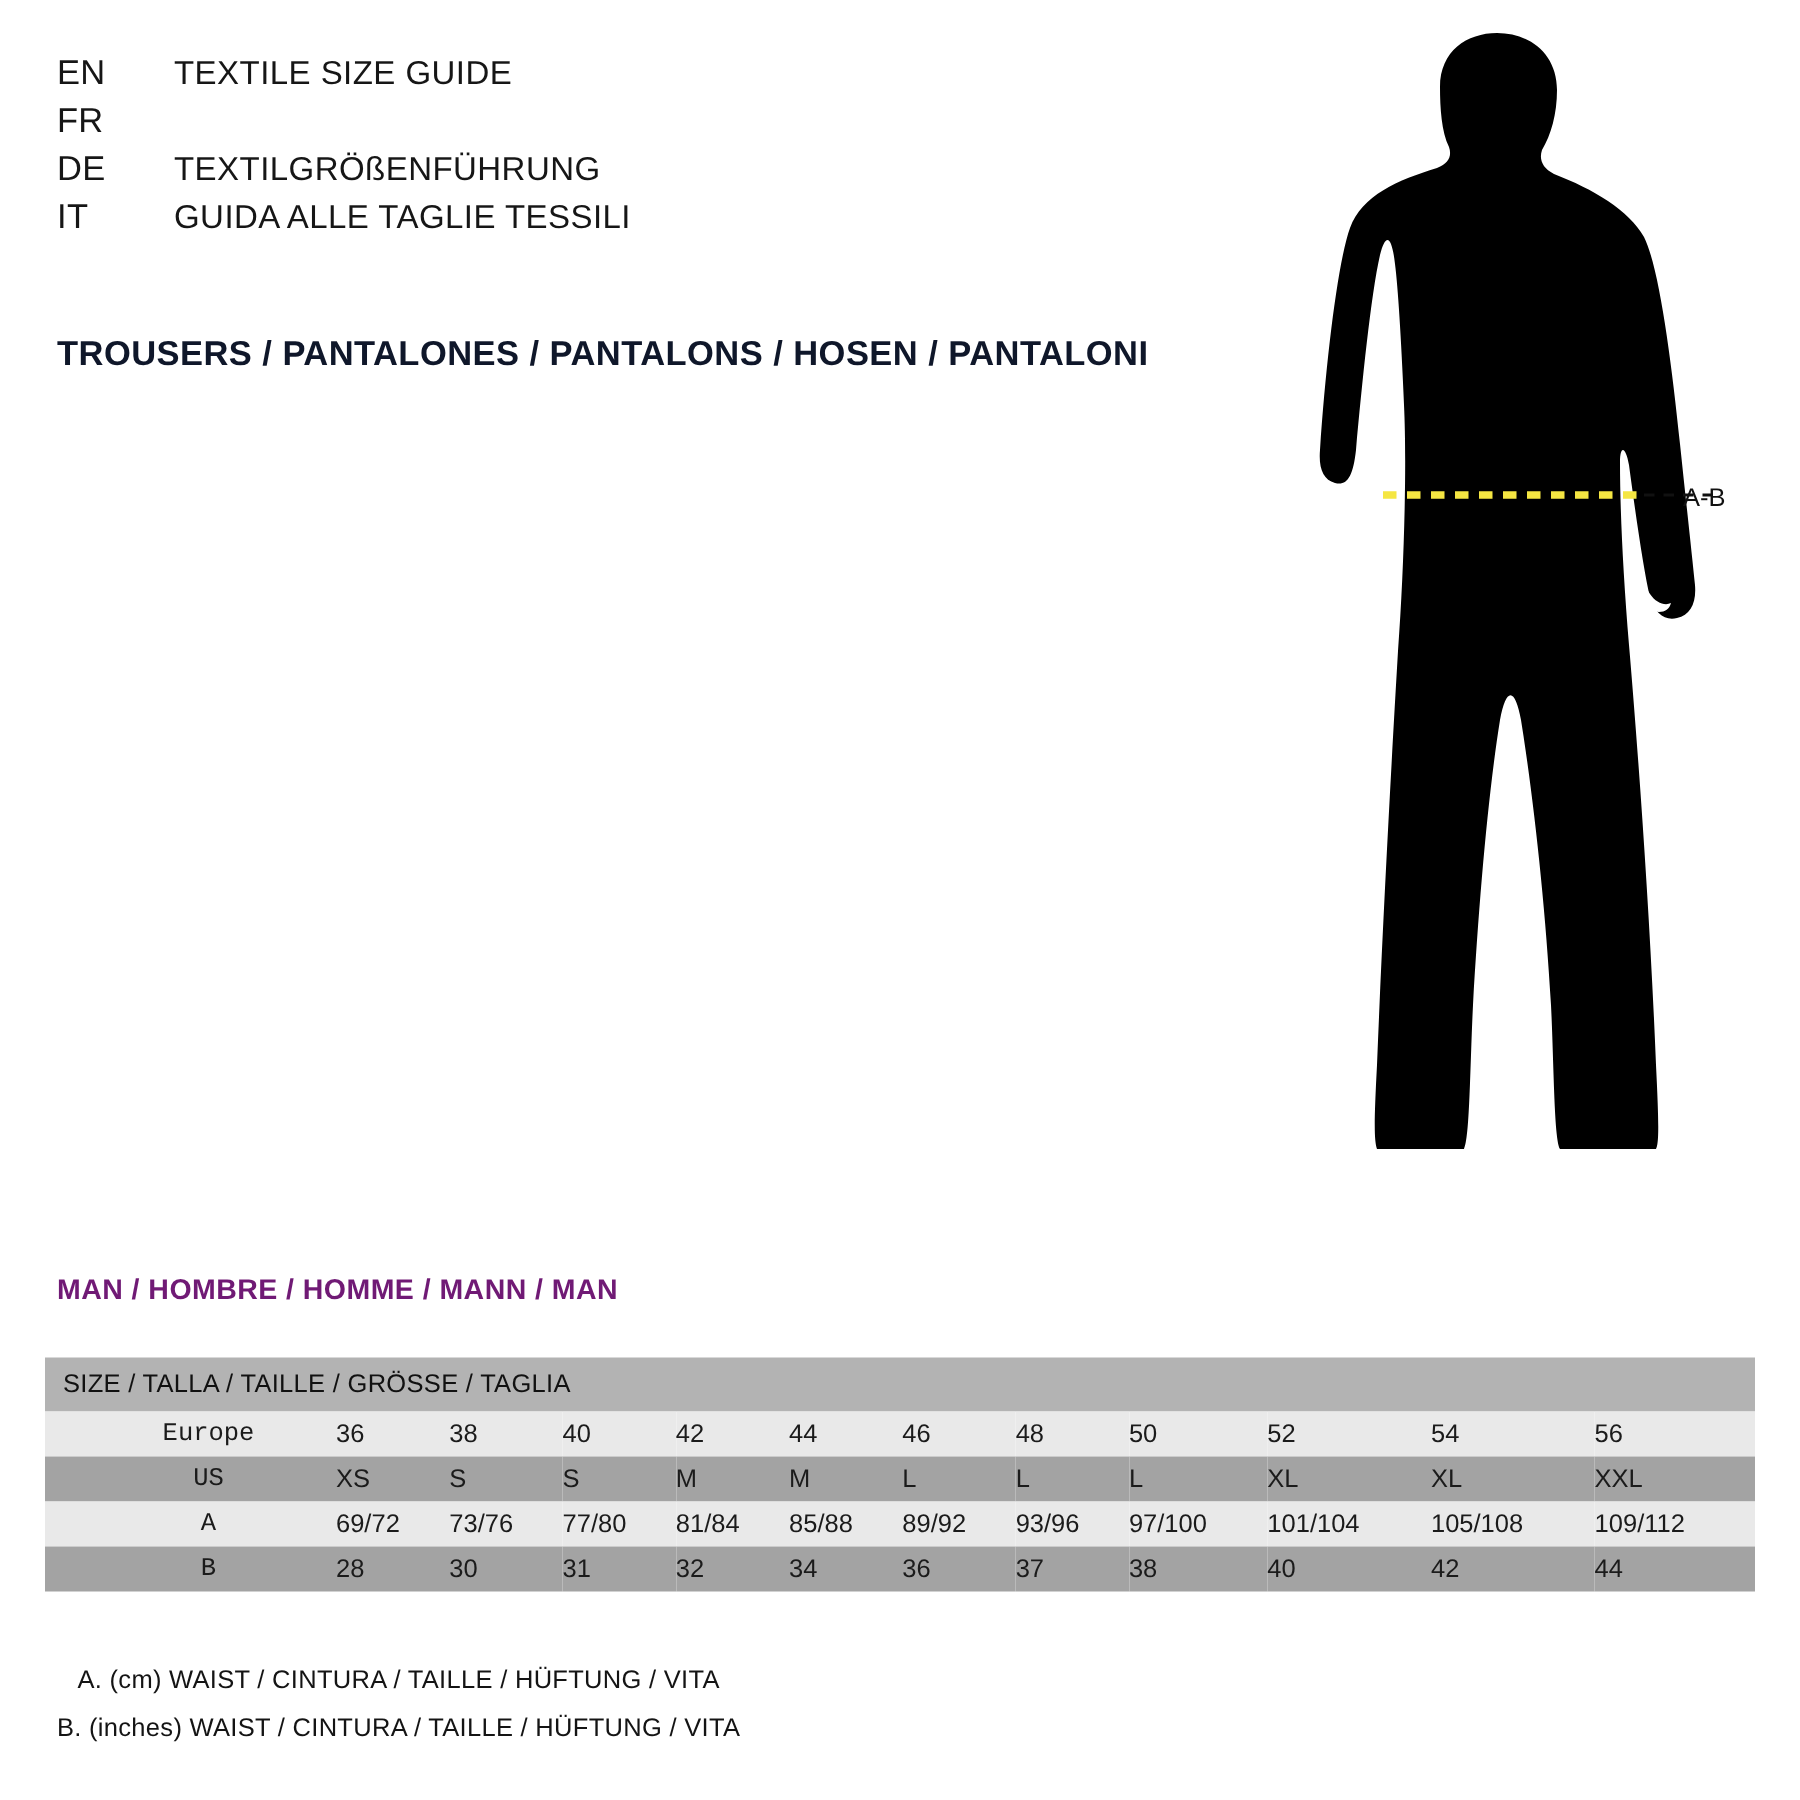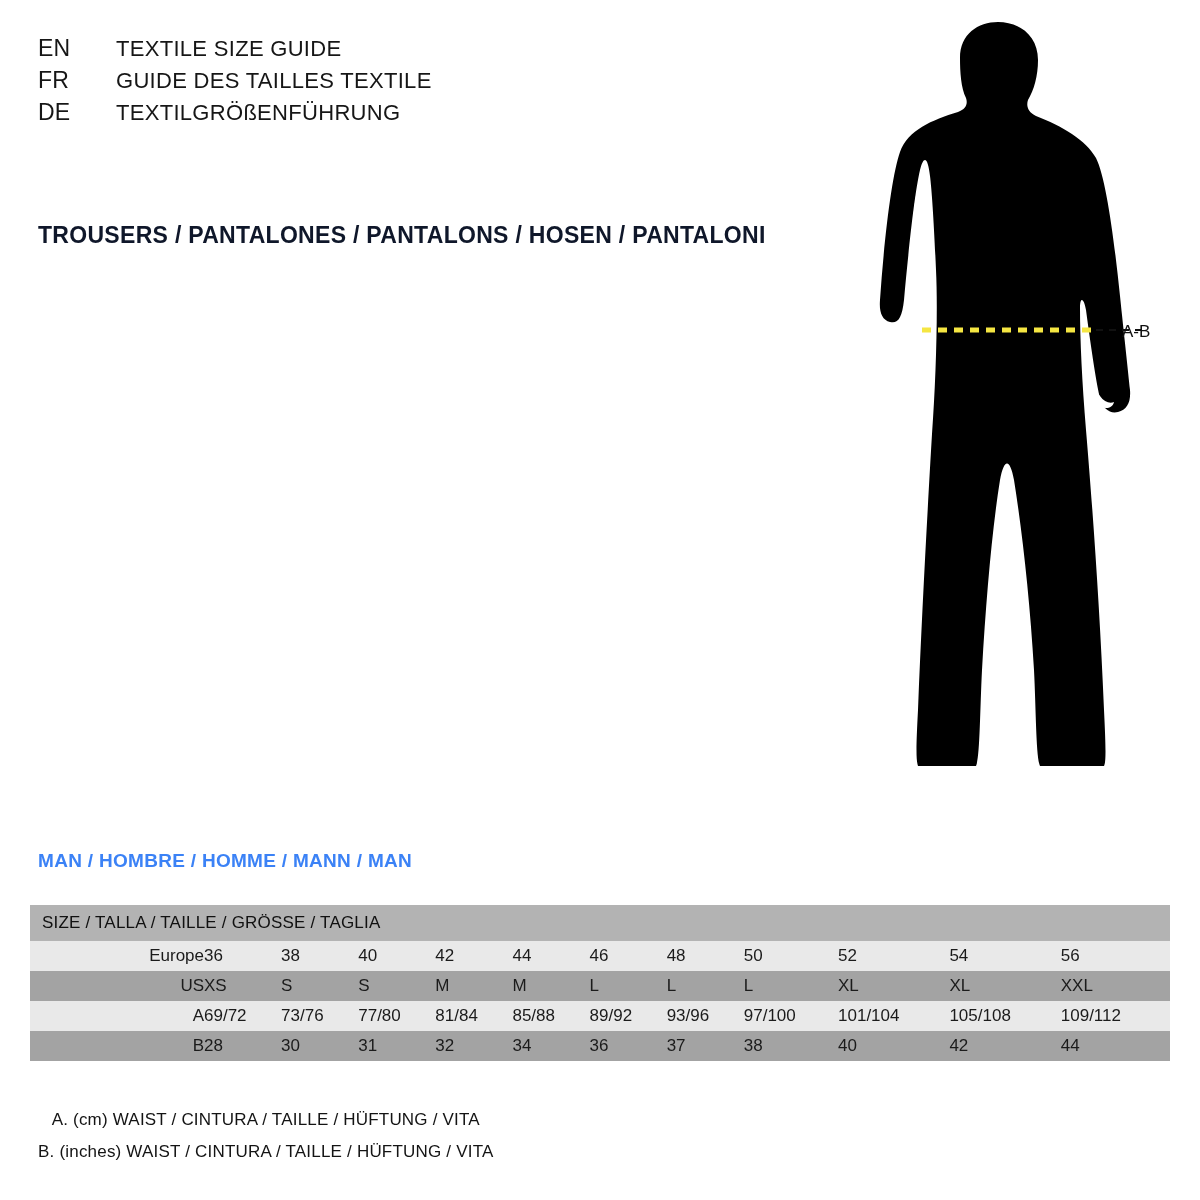--- a/index.html
+++ b/index.html
@@ -72,21 +72,21 @@
   }
 
   
   #gender-title {
     position: absolute;
     left: 38px;
     top: 850px;
     font-size: 19px;
     font-weight: bold;
     letter-spacing: 0.3px;
-    color: #3b82f6;
+    color: #701a75;
     text-align: center;
   }
 
   #size-table {
     position: absolute;
     left: 30px;
     top: 905px;
     width: 1140px;
     border-collapse: collapse;
     font-size: 17px;
@@ -108,23 +108,24 @@
     padding-left: 12px;
     height: 36px;
   }
   #size-table tr.row-shade {
     background: #e9e9e9;
   }
   #size-table tr.row-plain {
     background: #a3a3a3;
   }
   #size-table td.rowlabel {
-    padding-left: 4px;
-    text-align: right;
+    padding-left: 24px;
+    text-align: center;
     width: 170px;
+    font-family: Liberation Mono, monospace;
   }
   #size-table td.val {
     text-align: left;
   }
 
   
   #footnotes {
     position: absolute;
     left: 38px;
     top: 1110px;
@@ -140,25 +141,28 @@
 </head>
 <body>
 
 <div id="header-langs">
   <div class="lang-row">
     <span class="lang-code">EN</span>
     <span class="lang-text">TEXTILE SIZE GUIDE</span>
   </div>
   <div class="lang-row">
     <span class="lang-code">FR</span>
-    <span class="lang-text">GUIDE DES TAILLES TEXTILE</span>
   </div>
   <div class="lang-row">
     <span class="lang-code">DE</span>
     <span class="lang-text">TEXTILGRÖßENFÜHRUNG</span>
+  </div>
+  <div class="lang-row">
+    <span class="lang-code">IT</span>
+    <span class="lang-text">GUIDA ALLE TAGLIE TESSILI</span>
   </div>
 </div>
 
 <div id="garment-title">TROUSERS / PANTALONES / PANTALONS / HOSEN / PANTALONI</div>
 
 <div id="figure-area">
   <svg id="figure-svg" width="400" height="800" viewBox="0 0 400 800">
 
     <path fill="#000000" d="
       M 160,48

